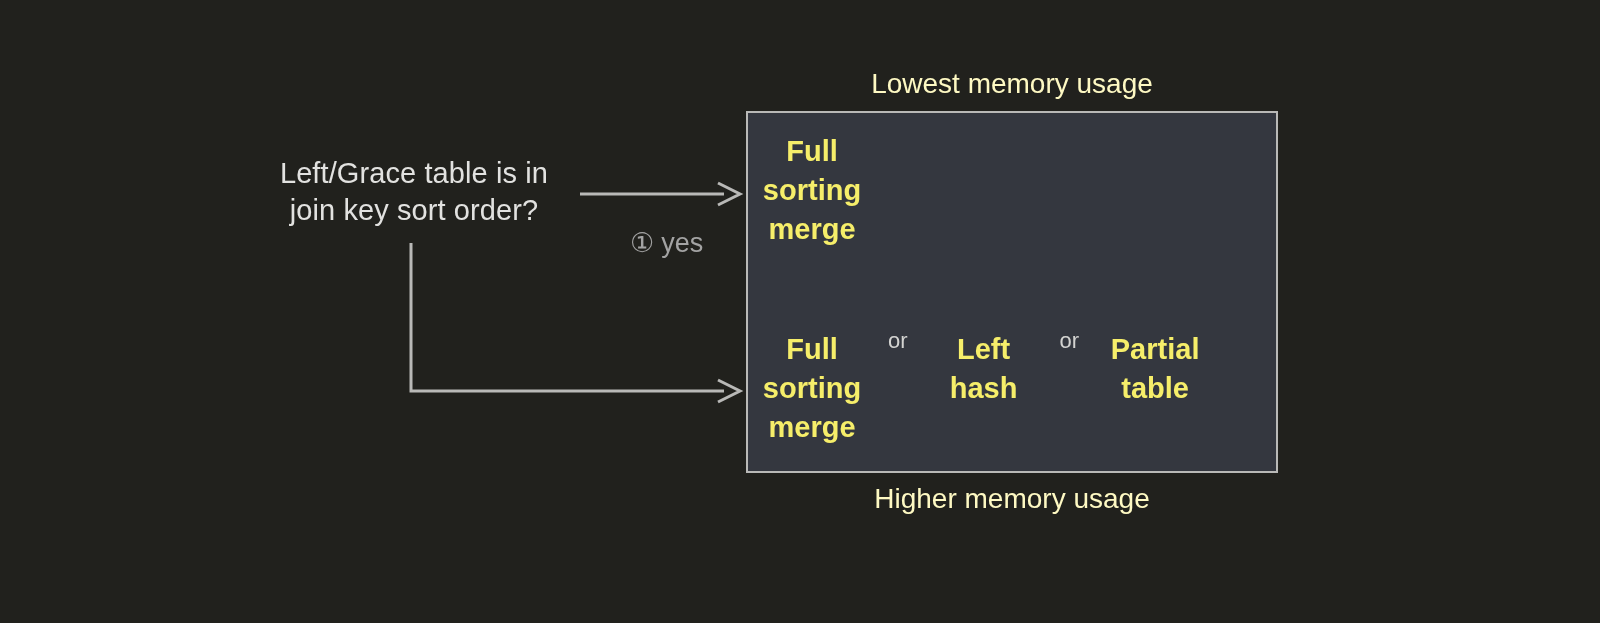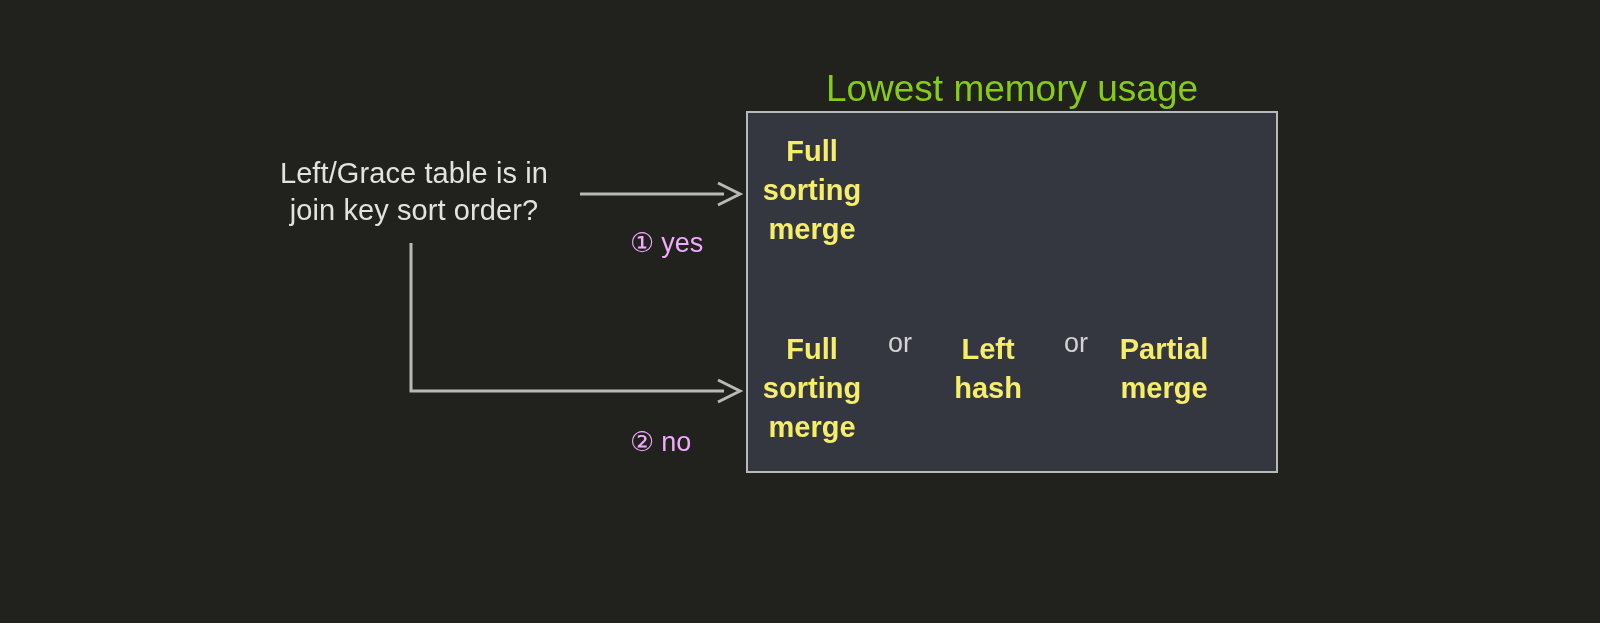--- a/index.html
+++ b/index.html
@@ -39,21 +39,21 @@
     left: 0;
     top: 0;
     width: 1600px;
     height: 623px;
     pointer-events: none;
   }
 
   
   .branch-label {
     position: absolute;
-    color: #f0abfc;
+    color: #a3a3a3;
     font-size: 27px;
     line-height: 1;
     white-space: pre;
   }
   .branch-label .num {
     font-size: 27px;
     margin-right: 7px;
   }
   #label-yes { left: 600px; top: 203px; }
   #label-no  { left: 600px; top: 402px; }
@@ -68,22 +68,22 @@
     box-sizing: border-box;
     background: #34373f;
     border: 2px solid #b9b9b7;
   }
 
   .caption {
     position: absolute;
     left: 746px;
     width: 532px;
     text-align: center;
-    color: #84cc16;
-    font-size: 37px;
+    color: #fef9c3;
+    font-size: 28px;
     line-height: 1;
   }
   #caption-top    { top: 70px; }
   #caption-bottom { top: 485px; }
 
   
   .row {
     position: absolute;
     display: flex;
   }
@@ -98,21 +98,21 @@
     text-align: center;
     white-space: pre-line;
   }
   #opt-sorted-fsm   { width: 120px; }
   #opt-unsorted-fsm { width: 120px; }
   #opt-grace        { width: 120px; }
   #opt-partial      { width: 120px; }
 
   .conj {
     color: #d3d3d1;
-    font-size: 27px;
+    font-size: 22px;
     font-weight: normal;
     padding: 0 16px;
     line-height: 1;
   }
 </style>
 </head>
 <body>
 
 <div id="canvas">
 
@@ -125,40 +125,38 @@
     <polyline points="718,183 740,194 718,205" fill="none" stroke="#b9b9b7" stroke-width="3" stroke-linejoin="miter"></polyline>
 
     <polyline points="411,243 411,391 724,391" fill="none" stroke="#b9b9b7" stroke-width="3" stroke-linejoin="miter"></polyline>
     <polyline points="718,380 740,391 718,402" fill="none" stroke="#b9b9b7" stroke-width="3" stroke-linejoin="miter"></polyline>
   </svg>
 
   <div class="branch-label" id="label-yes">
     <span class="num">①</span><span>yes</span>
   </div>
 
-  <div class="branch-label" id="label-no">
-    <span class="num">②</span><span>no</span>
-  </div>
 
   <div class="caption" id="caption-top">Lowest memory usage</div>
 
   <div id="outcome-box"></div>
 
   <div class="row" id="row-sorted">
     <div class="option" id="opt-sorted-fsm">Full
 sorting
 merge</div>
   </div>
 
   <div class="row" id="row-unsorted">
     <div class="option" id="opt-unsorted-fsm">Full
 sorting
 merge</div>
     <div class="conj">or</div>
     <div class="option" id="opt-grace">Left
 hash</div>
     <div class="conj">or</div>
     <div class="option" id="opt-partial">Partial
-merge</div>
+table</div>
   </div>
 
+  <div class="caption" id="caption-bottom">Higher memory usage</div>
 
 </div>
 
 </body></html>

